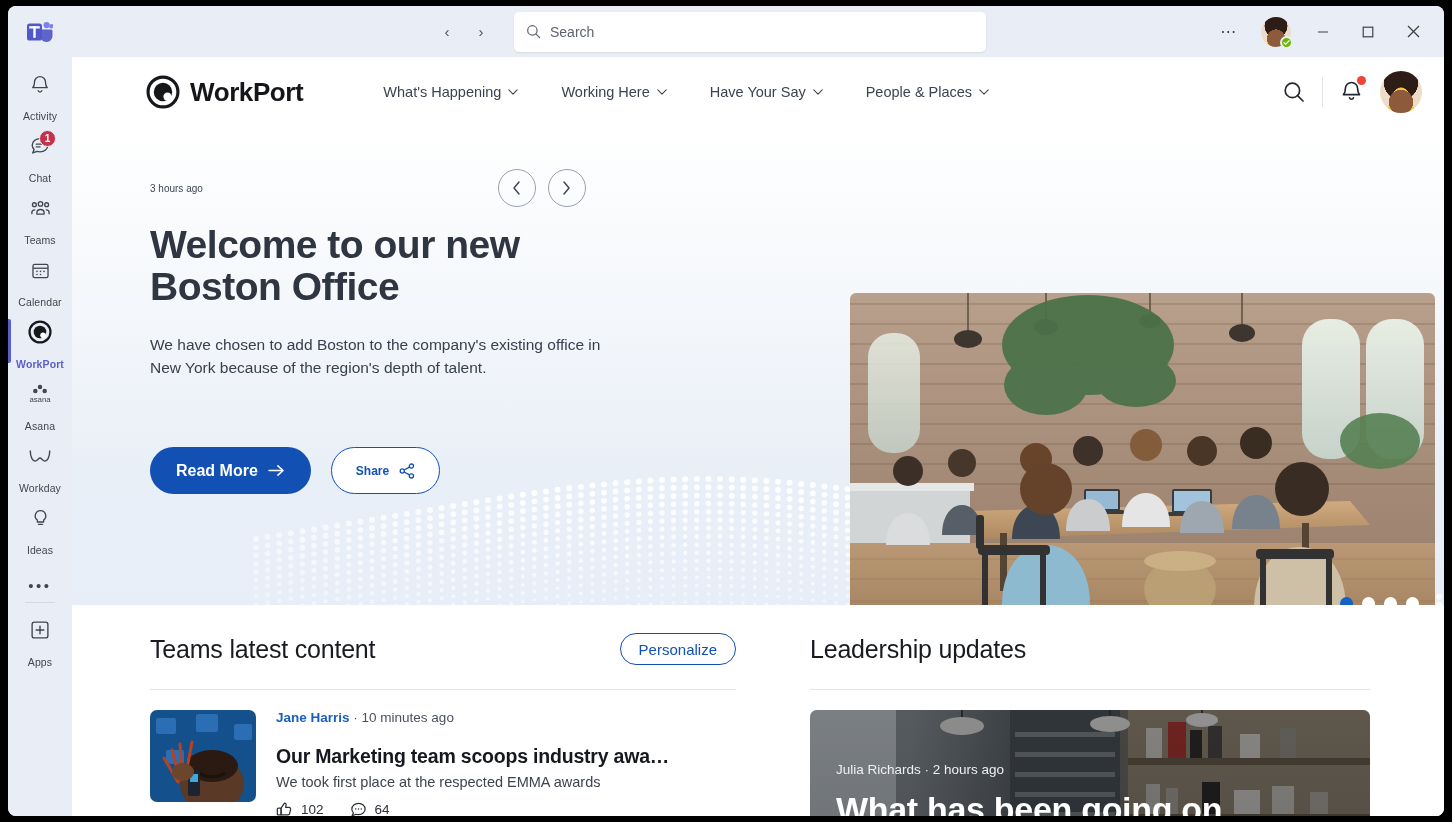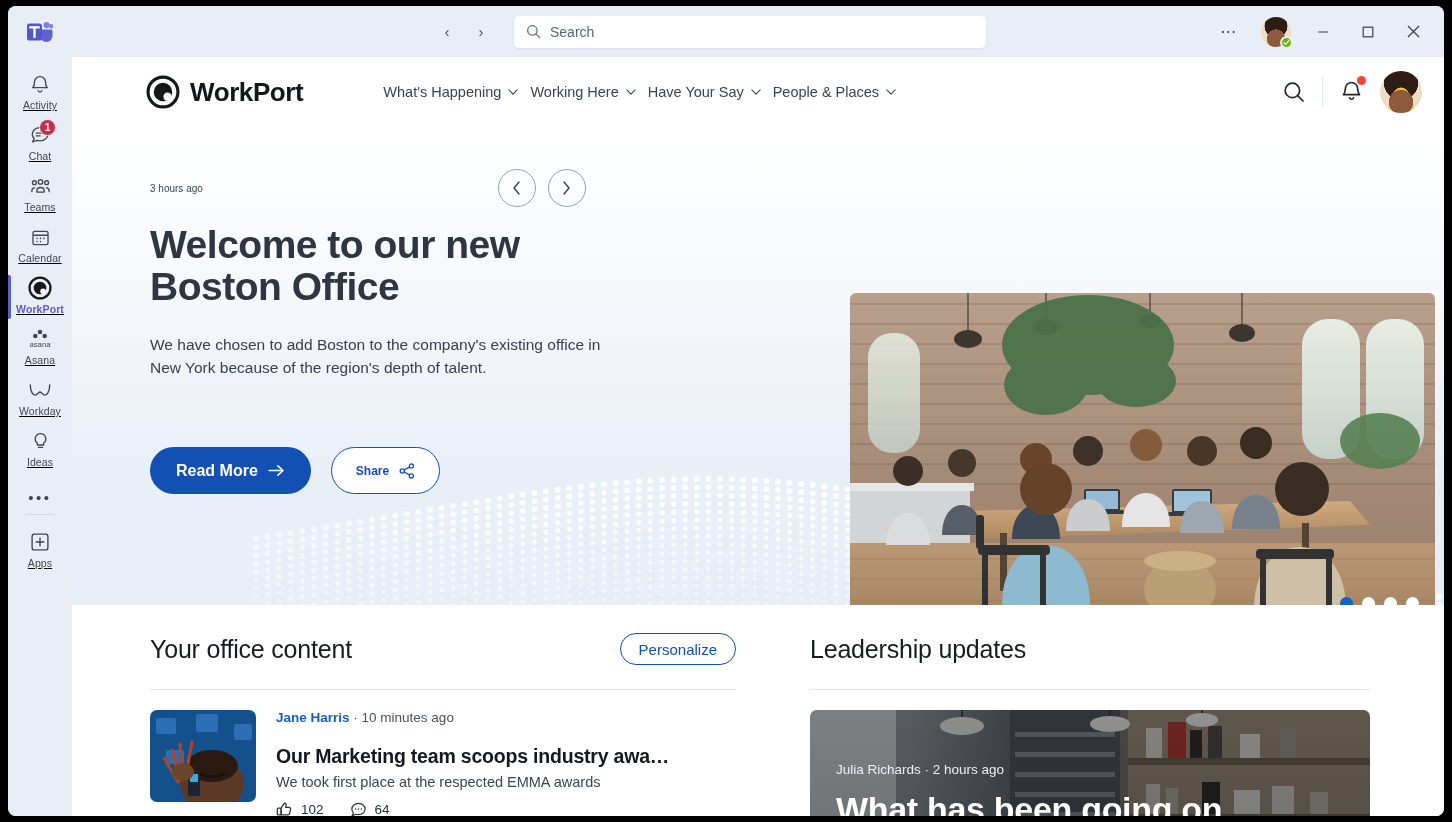--- a/index.html
+++ b/index.html
@@ -30,21 +30,21 @@
   .teams-logo {
     width: 64px; display: flex; align-items: center; justify-content: center;
   }
   .nav-arrows { display: flex; gap: 8px; margin-left: 362px; }
   .nav-arrows .arw {
     width: 26px; height: 26px; display: flex; align-items: center; justify-content: center;
     color: #4a4f5c; font-size: 15px; cursor: pointer; border-radius: 4px;
   }
   .searchbar {
     margin-left: 20px;
-    width: 472px; height: 32px;
+    width: 472px; height: 40px;
     background: #fff;
     border-radius: 5px;
     display: flex; align-items: center;
     padding: 0 12px;
     box-shadow: 0 1px 2px rgba(0,0,0,.08);
   }
   .searchbar .ph {
     margin-left: 9px; color: #5d6470; font-size: 14px;
   }
   .title-right {
@@ -76,23 +76,22 @@
   .body-row { display: flex; height: 759px; }
   .rail {
     width: 64px;
     background: #e9eef6;
     padding-top: 8px;
     display: flex; flex-direction: column; align-items: center;
   }
   .rail-item {
     position: relative;
     width: 64px; padding: 7px 0 5px;
-    display: flex; flex-direction: column; align-items: center; gap: 3px;
+    display: flex; flex-direction: column; align-items: center; gap: 14px;
     cursor: pointer;
-    text-decoration: underline;
   }
   .rail-item .lbl { font-size: 10.5px; color: #42464f; letter-spacing: .1px; }
   .rail-item.active .lbl { color: #5b5fc7; font-weight: 600; }
   .rail-item.active::before {
     content: ""; position: absolute; left: 0; top: 6px;
     width: 3px; height: 44px; background: #5b5fc7; border-radius: 0 2px 2px 0;
   }
   .rail-ico { width: 24px; height: 24px; display: flex; align-items: center; justify-content: center; }
   .badge {
     position: absolute; top: 3px; right: 16px;
@@ -116,21 +115,21 @@
   .portal-header {
     height: 70px;
     background: #fff;
     display: flex; align-items: center;
     padding: 0 22px 0 74px;
     position: relative;
     z-index: 5;
   }
   .brand { display: flex; align-items: center; gap: 10px; }
   .brand-name { font-size: 26px; font-weight: 700; color: #14161a; letter-spacing: -.4px; }
-  .mainnav { display: flex; align-items: center; gap: 12px; margin-left: 80px; }
+  .mainnav { display: flex; align-items: center; gap: 43px; margin-left: 80px; }
   .mainnav a {
     display: flex; align-items: center; gap: 7px;
     font-size: 14.5px; color: #3c4350; text-decoration: none; cursor: pointer;
   }
   .chev { width: 10px; height: 6px; }
   .header-right { margin-left: auto; display: flex; align-items: center; gap: 16px; }
   .divider-v { width: 1px; height: 30px; background: #dfe3ea; }
   .bell-wrap { position: relative; cursor: pointer; }
   .bell-dot {
     position: absolute; right: -2px; top: -2px;
@@ -2764,21 +2763,21 @@
             <span class="cdot"></span>
             <span class="cdot"></span>
           </div>
         </div>
       </section>
 
       <div class="lower">
 
         <div class="col-left">
           <div class="sec-head">
-            <div class="sec-title">Your office content</div>
+            <div class="sec-title">Teams latest content</div>
             <button class="btn-pill">Personalize</button>
           </div>
           <div class="hr"></div>
 
           <div class="post">
             <div class="thumb">
               <svg viewBox="0 0 106 92" preserveAspectRatio="xMidYMid slice">
                 <rect width="106" height="92" fill="#14518c"></rect>
                 <g fill="#2f74ba" opacity=".85">
                   <rect x="6" y="8" width="20" height="16" rx="2"></rect>

